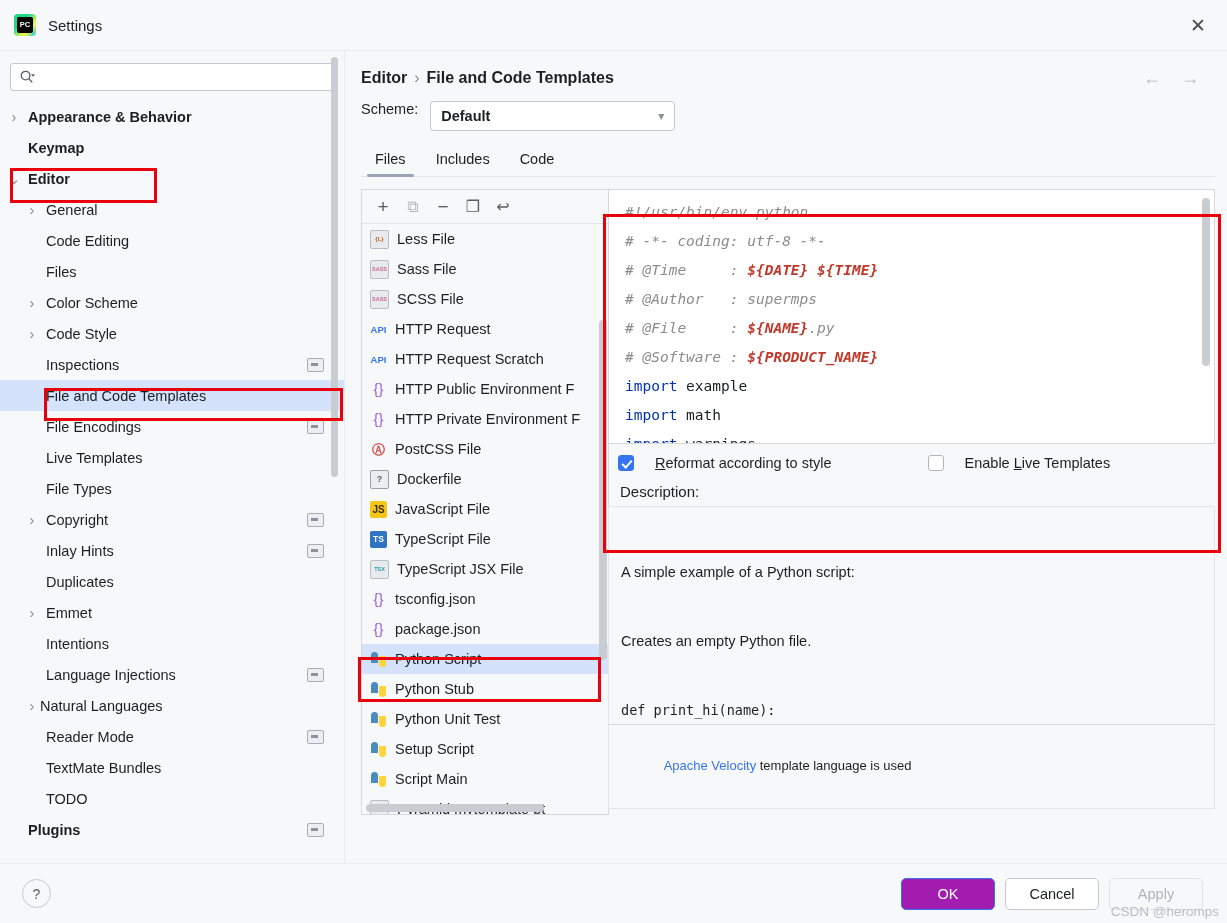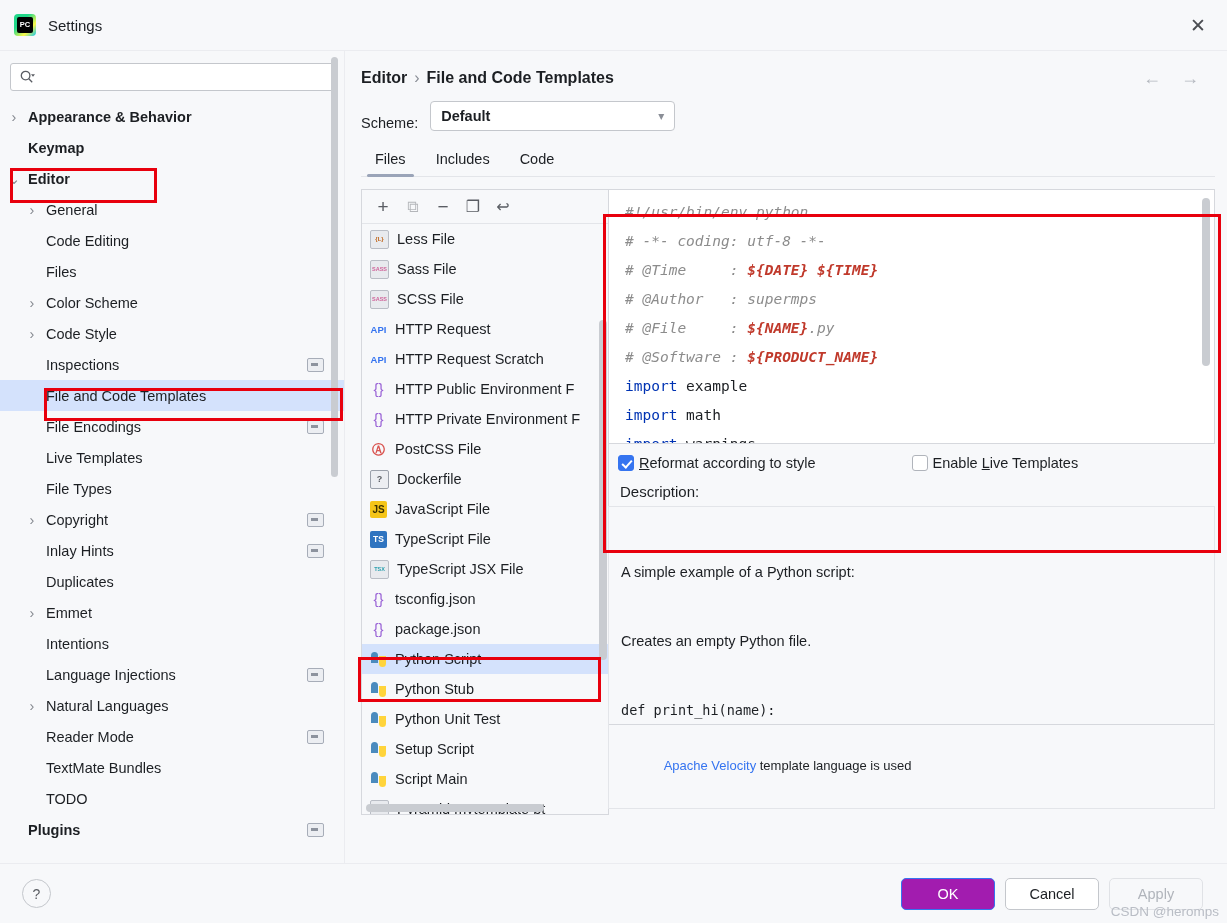--- a/index.html
+++ b/index.html
@@ -179,21 +179,21 @@
     top: 18px;
     display: flex;
     gap: 20px;
     color: #b4b8bf;
     font-size: 18px;
   }
   .nav-arrows span { cursor: default; line-height: 1; }
 
   .scheme-row {
     display: flex;
-    align-items: flex-end;
+    align-items: flex-start;
     gap: 12px;
     padding-bottom: 14px;
   }
   .scheme-label { font-size: 14.5px; }
   .scheme-select {
     width: 245px;
     height: 30px;
     border: 1px solid #c4c7cc;
     border-radius: 4px;
     background: #fff;
@@ -376,21 +376,21 @@
 
   .checks-row {
     display: flex;
     align-items: center;
     height: 36px;
     padding-top: 6px;
   }
   .chk-item {
     display: flex;
     align-items: center;
-    gap: 5px;
+    gap: 21px;
     cursor: default;
     padding-left: 10px;
   }
   .chk-item + .chk-item { margin-left: 86px; }
   .chk {
     width: 16px; height: 16px;
     border-radius: 3px;
     border: 1px solid #b0b4bb;
     background: #fff;
     box-sizing: border-box;
@@ -603,21 +603,21 @@
           <span class="tree-arrow"></span>
           <span class="tree-label" style="margin-left: 6px;">Intentions</span>
         </div>
         <div class="tree-row" style="padding-left: 24px;">
           <span class="tree-arrow"></span>
           <span class="tree-label" style="margin-left: 6px;">Language Injections</span>
           <span class="tree-badge"></span>
         </div>
         <div class="tree-row" style="padding-left: 24px;">
           <span class="tree-arrow">›</span>
-          <span class="tree-label" style="margin-left: 6px; text-align: center;">Natural Languages</span>
+          <span class="tree-label" style=" text-align: center;">Natural Languages</span>
         </div>
         <div class="tree-row" style="padding-left: 24px;">
           <span class="tree-arrow"></span>
           <span class="tree-label" style="margin-left: 6px;">Reader Mode</span>
           <span class="tree-badge"></span>
         </div>
         <div class="tree-row" style="padding-left: 24px;">
           <span class="tree-arrow"></span>
           <span class="tree-label" style="margin-left: 6px;">TextMate Bundles</span>
         </div>

